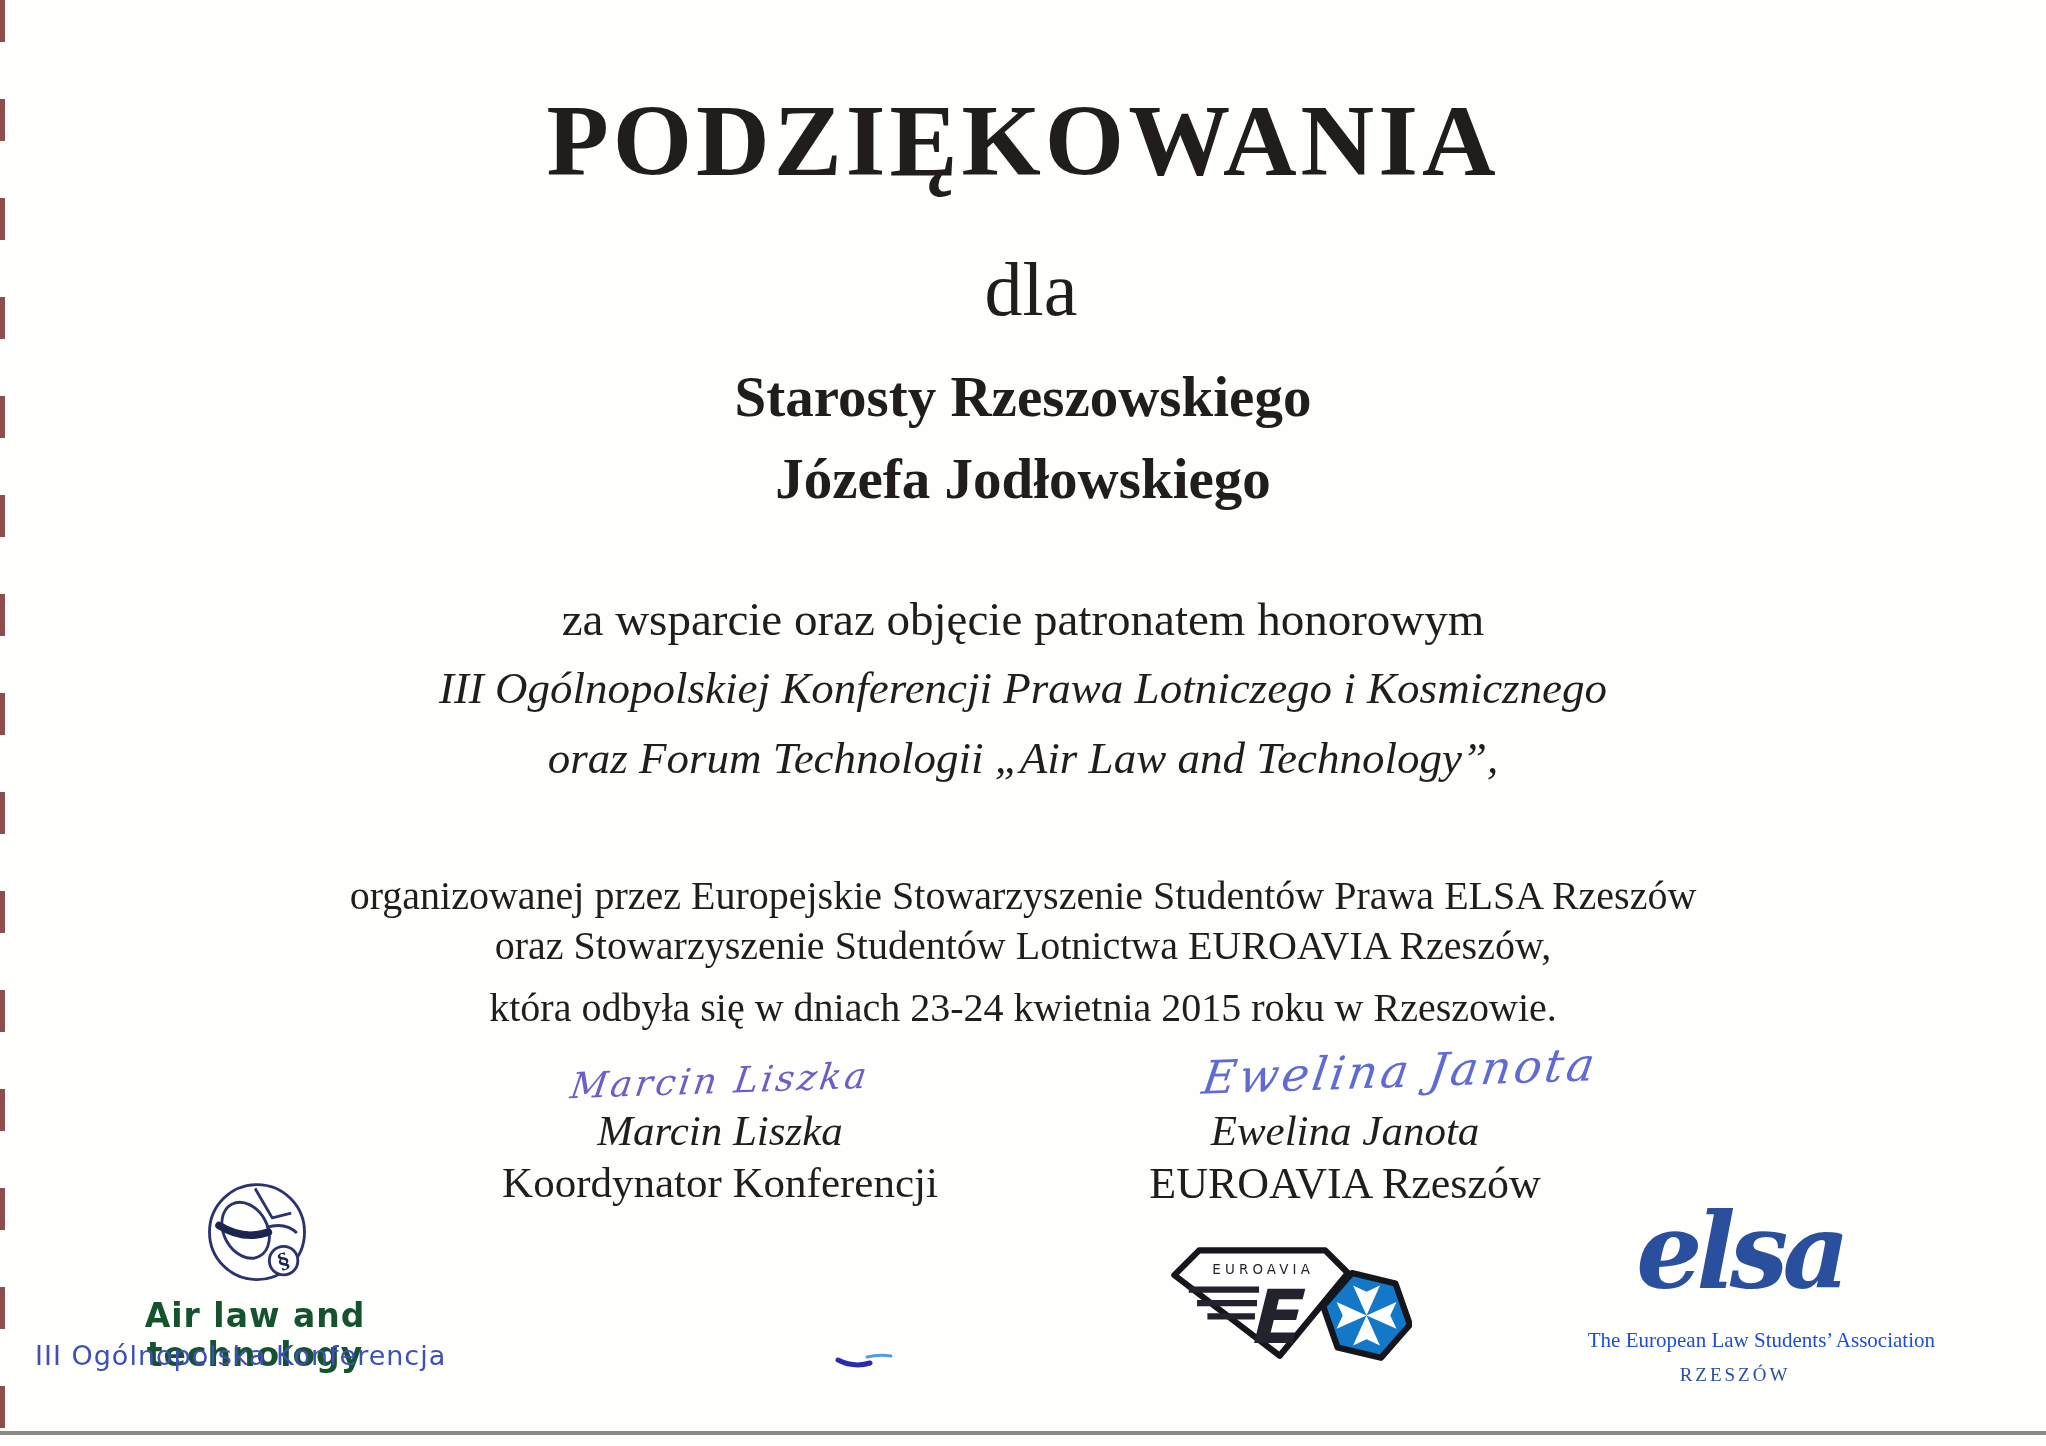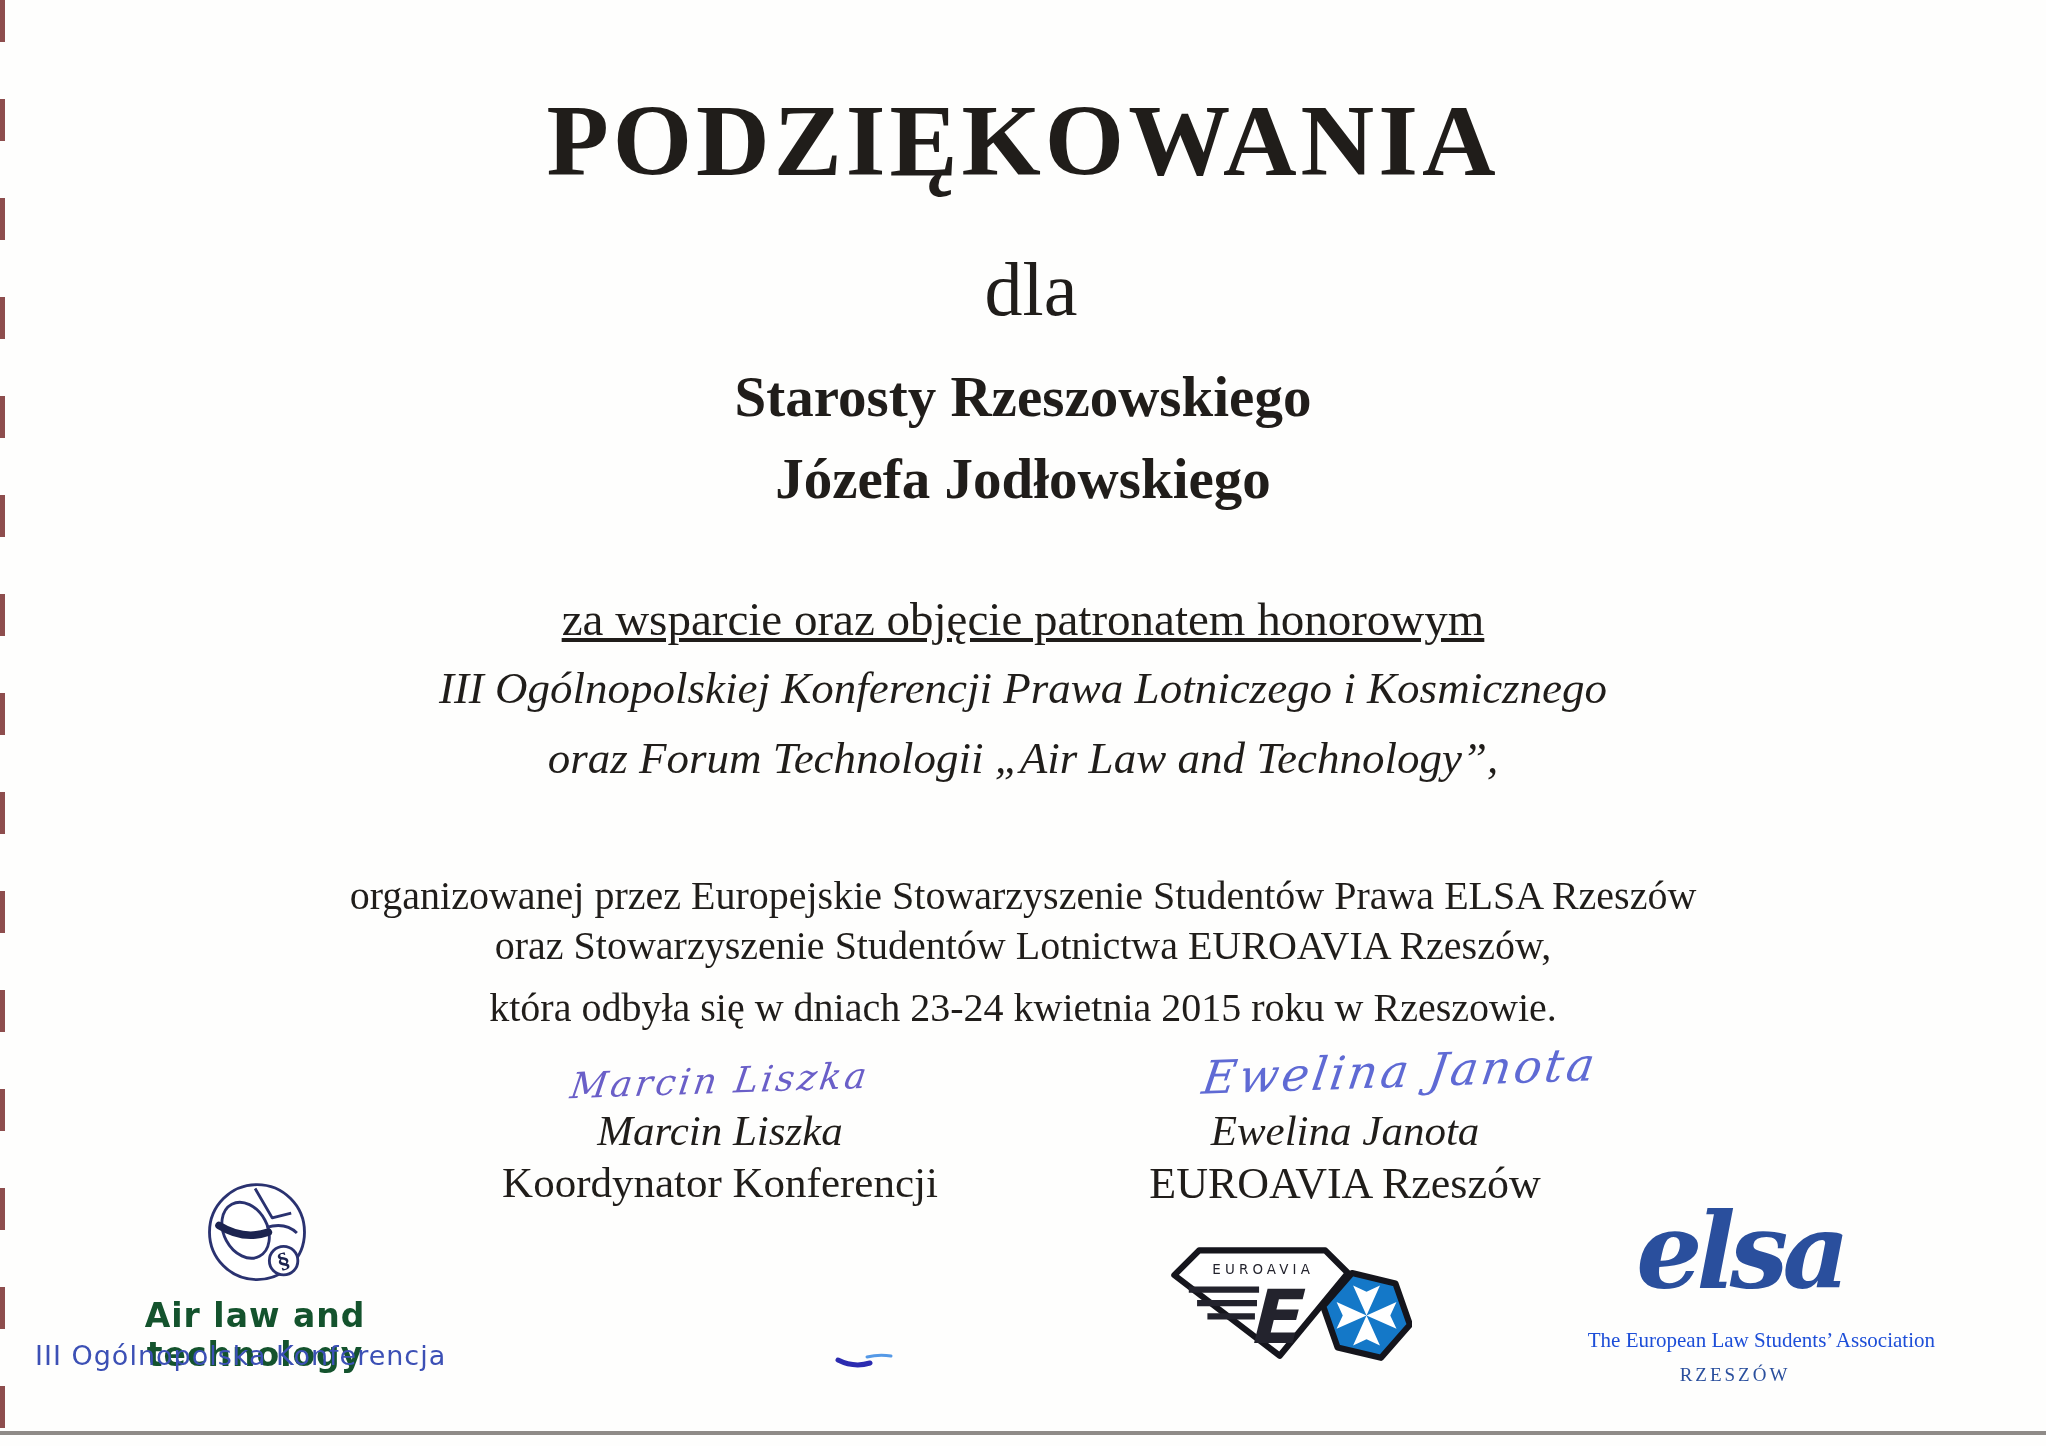--- a/index.html
+++ b/index.html
@@ -9,21 +9,21 @@
     font-family:"Liberation Serif", serif;
     color:#201d1a;
   }
   .abs{position:absolute;}
   .center{left:0;width:2046px;text-align:center;}
 
   .title{top:82px;font-size:102px;font-weight:bold;letter-spacing:4px;}
   .dla{top:246px;font-size:76px;margin-left:8px;}
   .rec1{top:364px;font-size:57px;font-weight:bold;text-align:center;}
   .rec2{top:446px;font-size:57px;font-weight:bold;}
-  .body1{top:592px;font-size:47px;text-decoration:underline;}
+  .body1{top:592px;font-size:47px;}
   .body2{top:662px;font-size:45px;font-style:italic;}
   .body3{top:732px;font-size:45px;font-style:italic;}
   .org1{top:860px;font-size:40px;margin-top:12px;}
   .org2{top:922px;font-size:40px;}
   .org3{top:984px;font-size:40px;}
 
   .sig-hw{
     font-style:italic;letter-spacing:3px;
     transform:skewX(-10deg) rotate(-2deg);
     font-family:"DejaVu Serif", serif;

